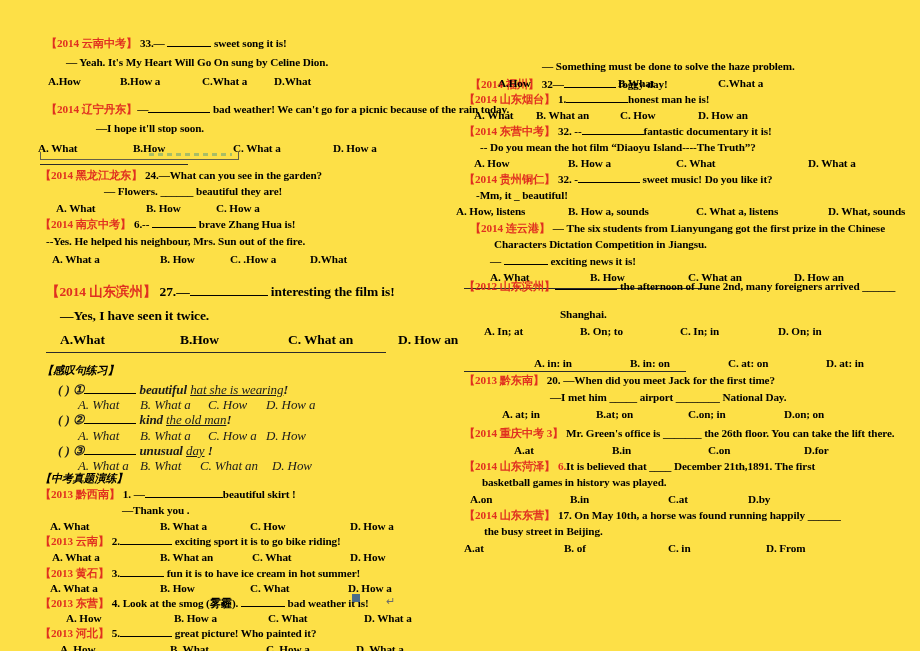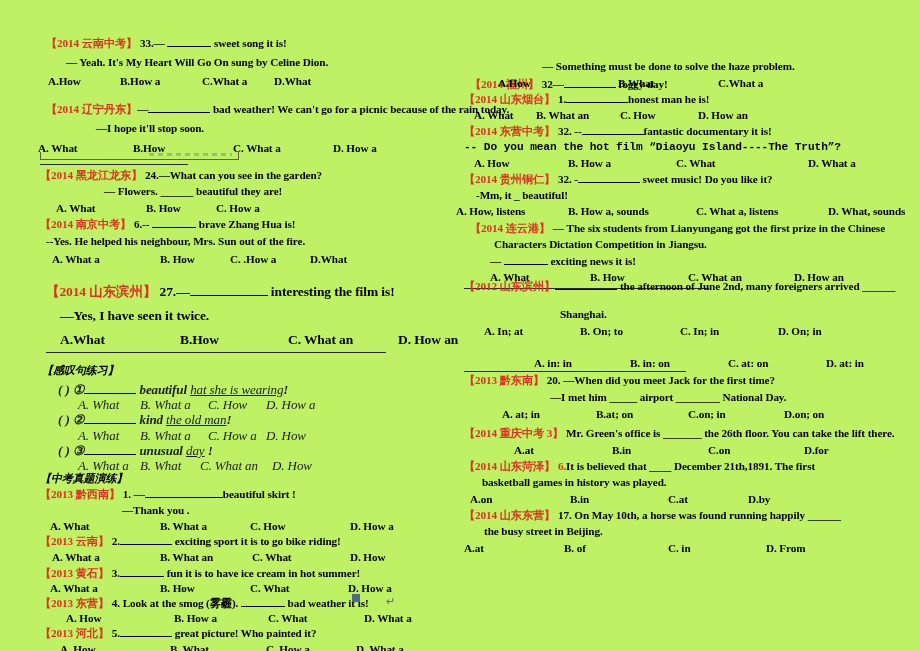--- a/index.html
+++ b/index.html
@@ -8,21 +8,21 @@
     background: #ffffff;
   }
   body {
     font-family: "Liberation Serif", "DejaVu Serif", serif;
     color: #000000;
   }
   #page {
     position: relative;
     width: 920px;
     height: 651px;
-    background: #bef264;
+    background: #fde047;
     overflow: hidden;
   }
   .col {
     position: absolute;
     top: 0;
     height: 651px;
   }
   #col-left  { left: 38px;  width: 410px; }
   #col-right { left: 462px; width: 430px; }
 
@@ -246,21 +246,21 @@
       <span>1.</span><span class="blank b14"></span><span>honest man he is!</span>
     </div>
     <div class="ln" style="top:110px; left:12px;">
       <span style="display:inline-block;width:62px">A. What</span><span style="display:inline-block;width:84px">B. What an</span><span style="display:inline-block;width:78px">C. How</span><span>D. How an</span>
     </div>
 
     <div class="ln" style="top:126px; left:2px;">
       <span class="src">【2014 东营中考】</span>
       <span>32. --</span><span class="blank b14"></span><span>fantastic documentary it is!</span>
     </div>
-    <div class="ln" style="top:142px; left:2px;font-family:Liberation Mono, monospace;">-- Do you mean the hot film “Diaoyu Island----The Truth”?</div>
+    <div class="ln" style="top:142px; left:18px;">-- Do you mean the hot film “Diaoyu Island----The Truth”?</div>
     <div class="ln" style="top:158px; left:12px;">
       <span style="display:inline-block;width:94px">A. How</span><span style="display:inline-block;width:108px">B. How a</span><span style="display:inline-block;width:132px">C. What</span><span>D. What a</span>
     </div>
 
     <div class="ln" style="top:174px; left:2px;">
       <span class="src">【2014 贵州铜仁】</span>
       <span>32.   -</span><span class="blank b14"></span><span> sweet music! Do you like it?</span>
     </div>
     <div class="ln" style="top:190px; left:14px;">-Mm, it _ beautiful!</div>
     <div class="ln" style="top:206px; left:-6px;">

